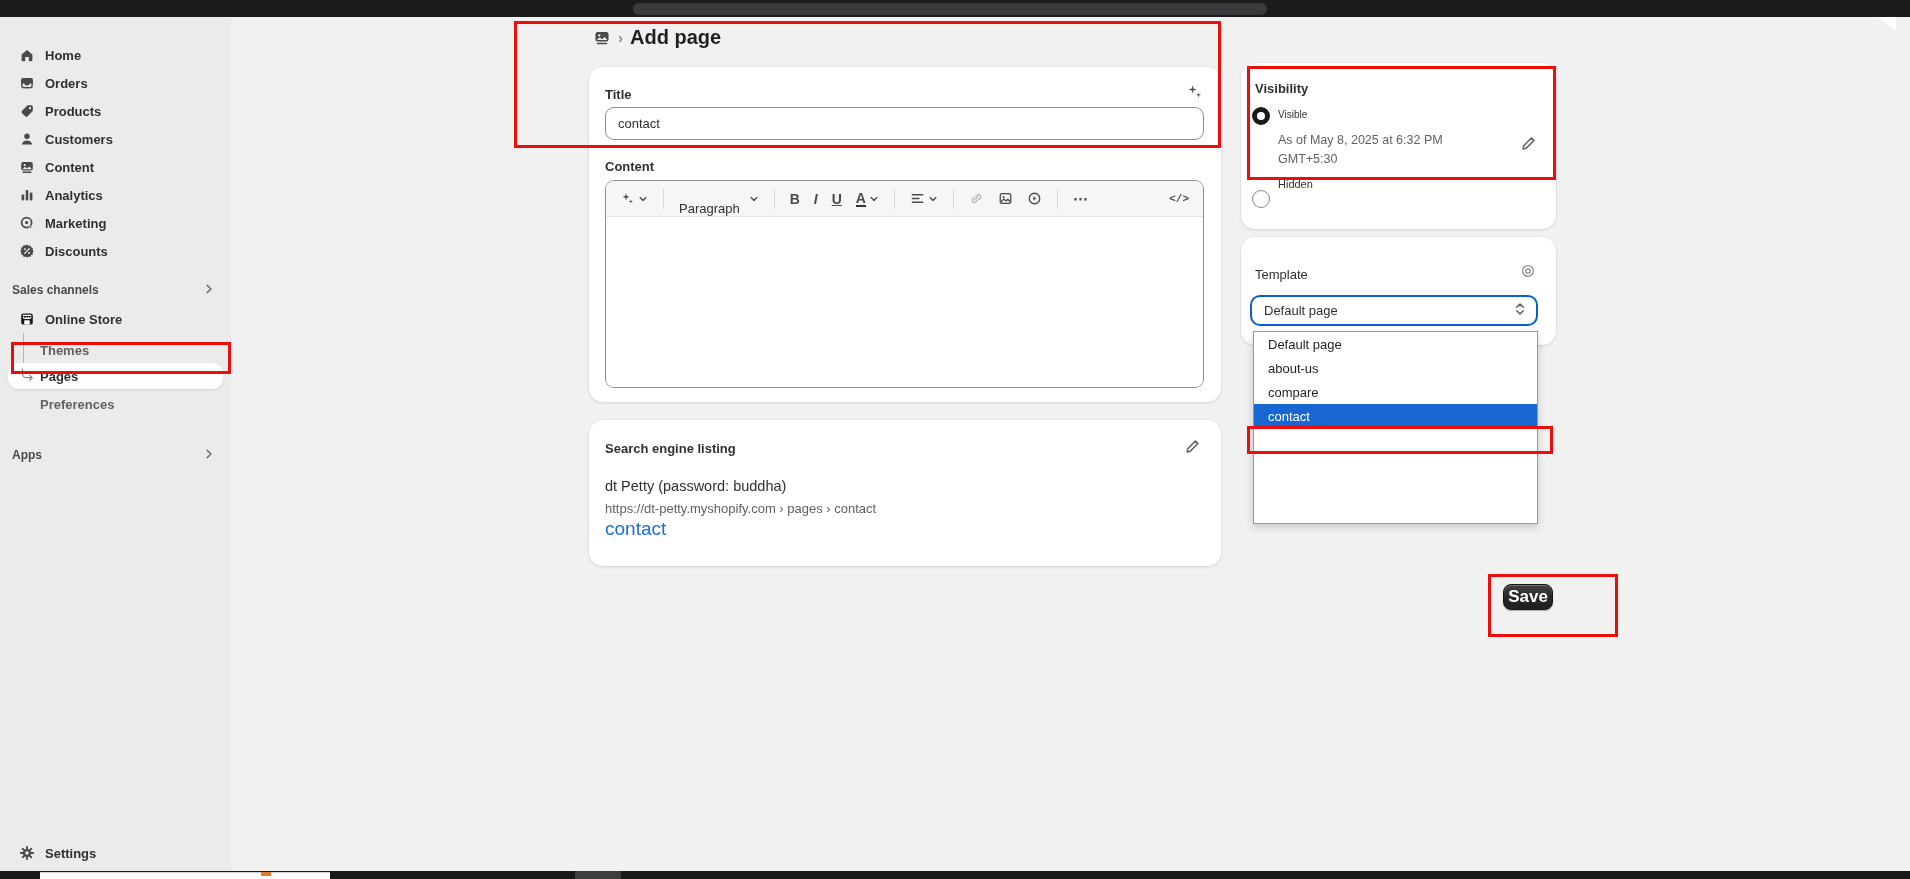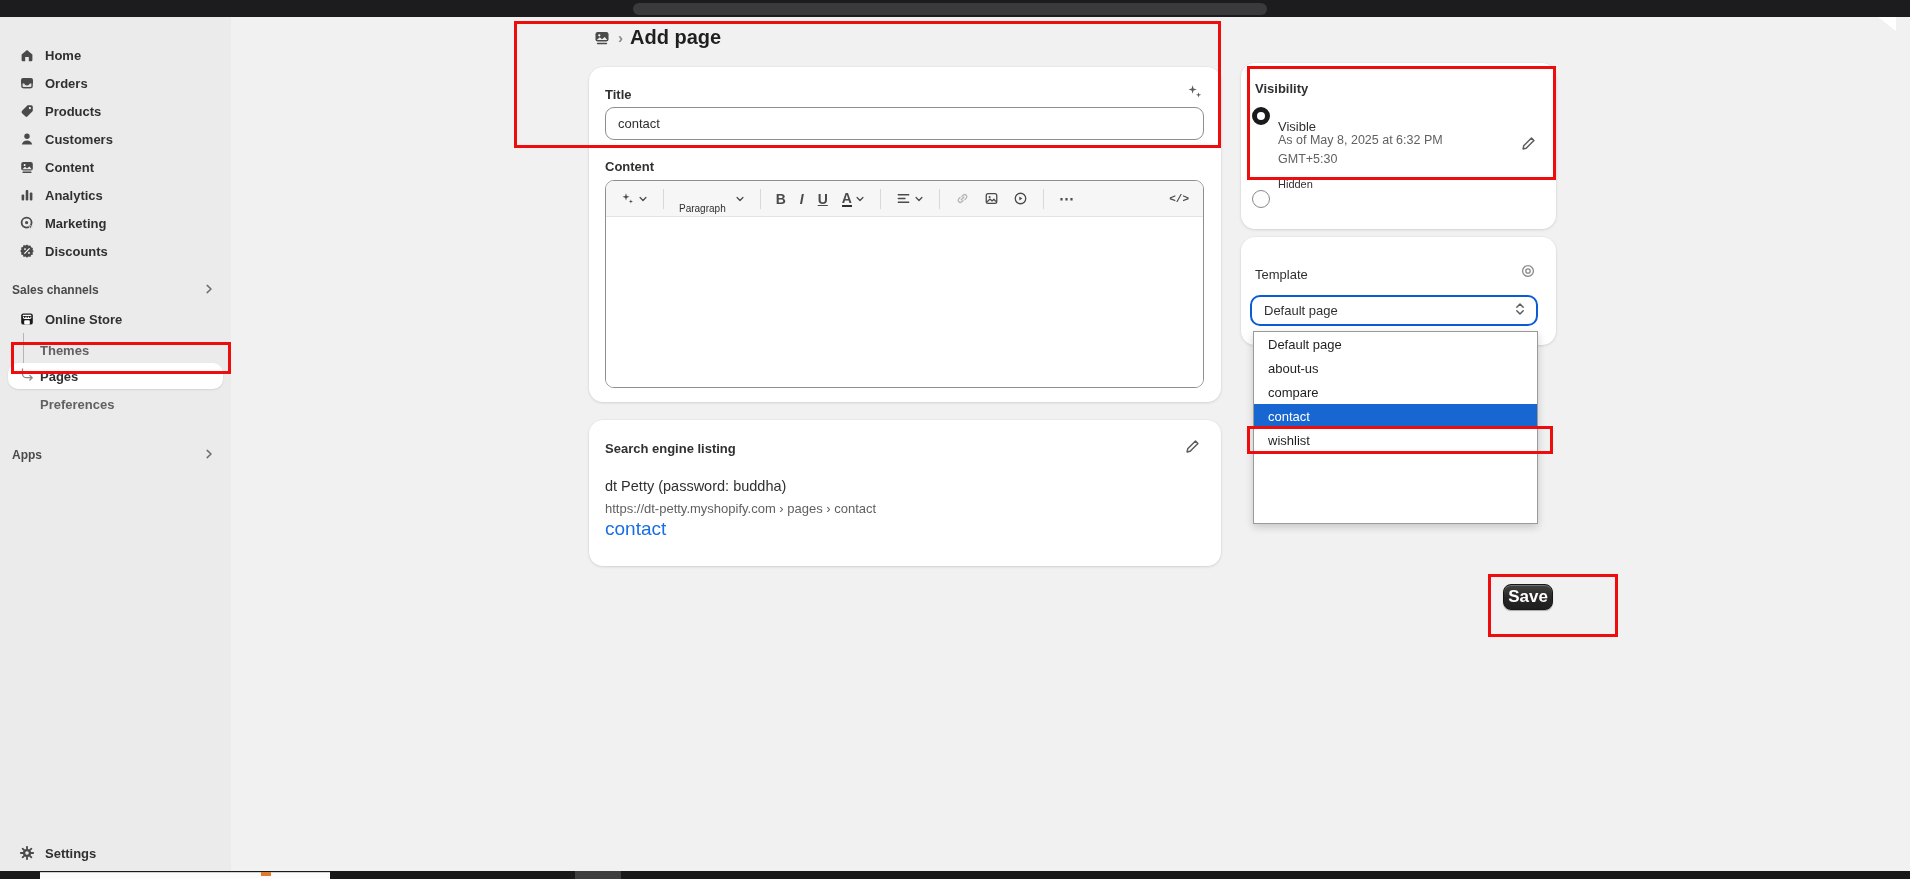--- a/index.html
+++ b/index.html
@@ -49,21 +49,21 @@
     font-family:"Liberation Sans",sans-serif; font-size:13px; color:#303030; outline:none; }
 
   
   .editor { position:absolute; left:16px; top:113px; width:599px; height:208px;
     border:1px solid #8a8f94; border-radius:9px; overflow:hidden; background:#fff; }
   .toolbar { height:36px; background:#f6f6f6; border-bottom:1px solid #e3e3e3;
     display:flex; align-items:center; padding:0 10px; gap:6px; }
   .tb-div { width:1px; height:20px; background:#d9d9d9; margin:0 5px; flex:0 0 1px; }
   .tb-btn { display:flex; align-items:center; gap:3px; padding:3px 4px; border-radius:6px;
     color:#4a4a4a; cursor:pointer; white-space:nowrap; }
-  .tb-btn .t { font-size:10px; color:#303030;margin-top:19px; }
+  .tb-btn .t { font-size:13px; color:#303030;margin-top:19px; }
   .tb-b { font-weight:800; font-size:14px; }
   .tb-i { font-style:italic; font-size:14px; font-weight:600;}
   .tb-u { text-decoration:underline; font-size:14px; font-weight:600;}
   .tb-a { font-size:14px; font-weight:700; border-bottom:2px solid #303030; line-height:14px;}
   .tb-dots { font-size:15px; letter-spacing:1px; color:#4a4a4a; font-weight:700;}
   .tb-code { font-family:"Liberation Mono",monospace; font-size:11px; font-weight:700; color:#4a4a4a;}
   .tb-spacer { flex:1; }
 
   
   .seo-site { font-size:14.5px; color:#303030; }
@@ -372,21 +372,21 @@
         </svg>
     </span>
     <div class="abs seo-site" style="left:16px; top:58px">dt Petty (password: buddha)</div>
     <div class="abs seo-url" style="left:16px; top:77px">https://dt-petty.myshopify.com › pages › contact</div>
     <a class="abs seo-link" style="left:16px; top:98px; color:#1a6ee5">contact</a>
   </section>
 
   <section class="card" style="left:1241px; top:63px; width:315px; height:166px;">
     <div class="abs field-label" style="left:14px; top:18px">Visibility</div>
     <div class="abs radio-on" style="left:11px; top:44px"></div>
-    <div class="abs" style="left:37px; top:56px; font-size:13px;">Visible</div>
+    <div class="abs" style="left:37px; top:46px; font-size:10px;">Visible</div>
     <div class="abs muted" style="left:37px; top:68px; width:210px;">
       <div>As of May 8, 2025 at 6:32 PM</div>
       <div>GMT+5:30</div>
     </div>
     <span class="abs pencil" style="left:279px; top:72px">
       <svg width="17" height="17" viewBox="0 0 16 16">
           <path d="M10.8 2.9l2.3 2.3-7.3 7.3-2.9.6.6-2.9z" fill="none" stroke="#5c5c5c" stroke-width="1.4" stroke-linejoin="round"></path>
         </svg>
     </span>
     <div class="abs radio-off" style="left:11px; top:127px"></div>
@@ -409,21 +409,20 @@
           </svg>
       </span>
     </div>
   </section>
 
   <div class="dropdown">
     <div class="dd-item">Default page</div>
     <div class="dd-item">about-us</div>
     <div class="dd-item">compare</div>
     <div class="dd-item hl">contact</div>
-    <div class="dd-item">wishlist</div>
   </div>
 
   <button class="save-btn">Save</button>
 
   <div class="annot" style="left:514px; top:21px; width:707px; height:127px;"></div>
   <div class="annot" style="left:11px; top:342px; width:220px; height:32px;"></div>
   <div class="annot" style="left:1247px; top:66px; width:309px; height:114px;"></div>
   <div class="annot" style="left:1247px; top:426px; width:306px; height:28px; z-index:60;"></div>
   <div class="annot" style="left:1488px; top:574px; width:130px; height:63px;"></div>
 

